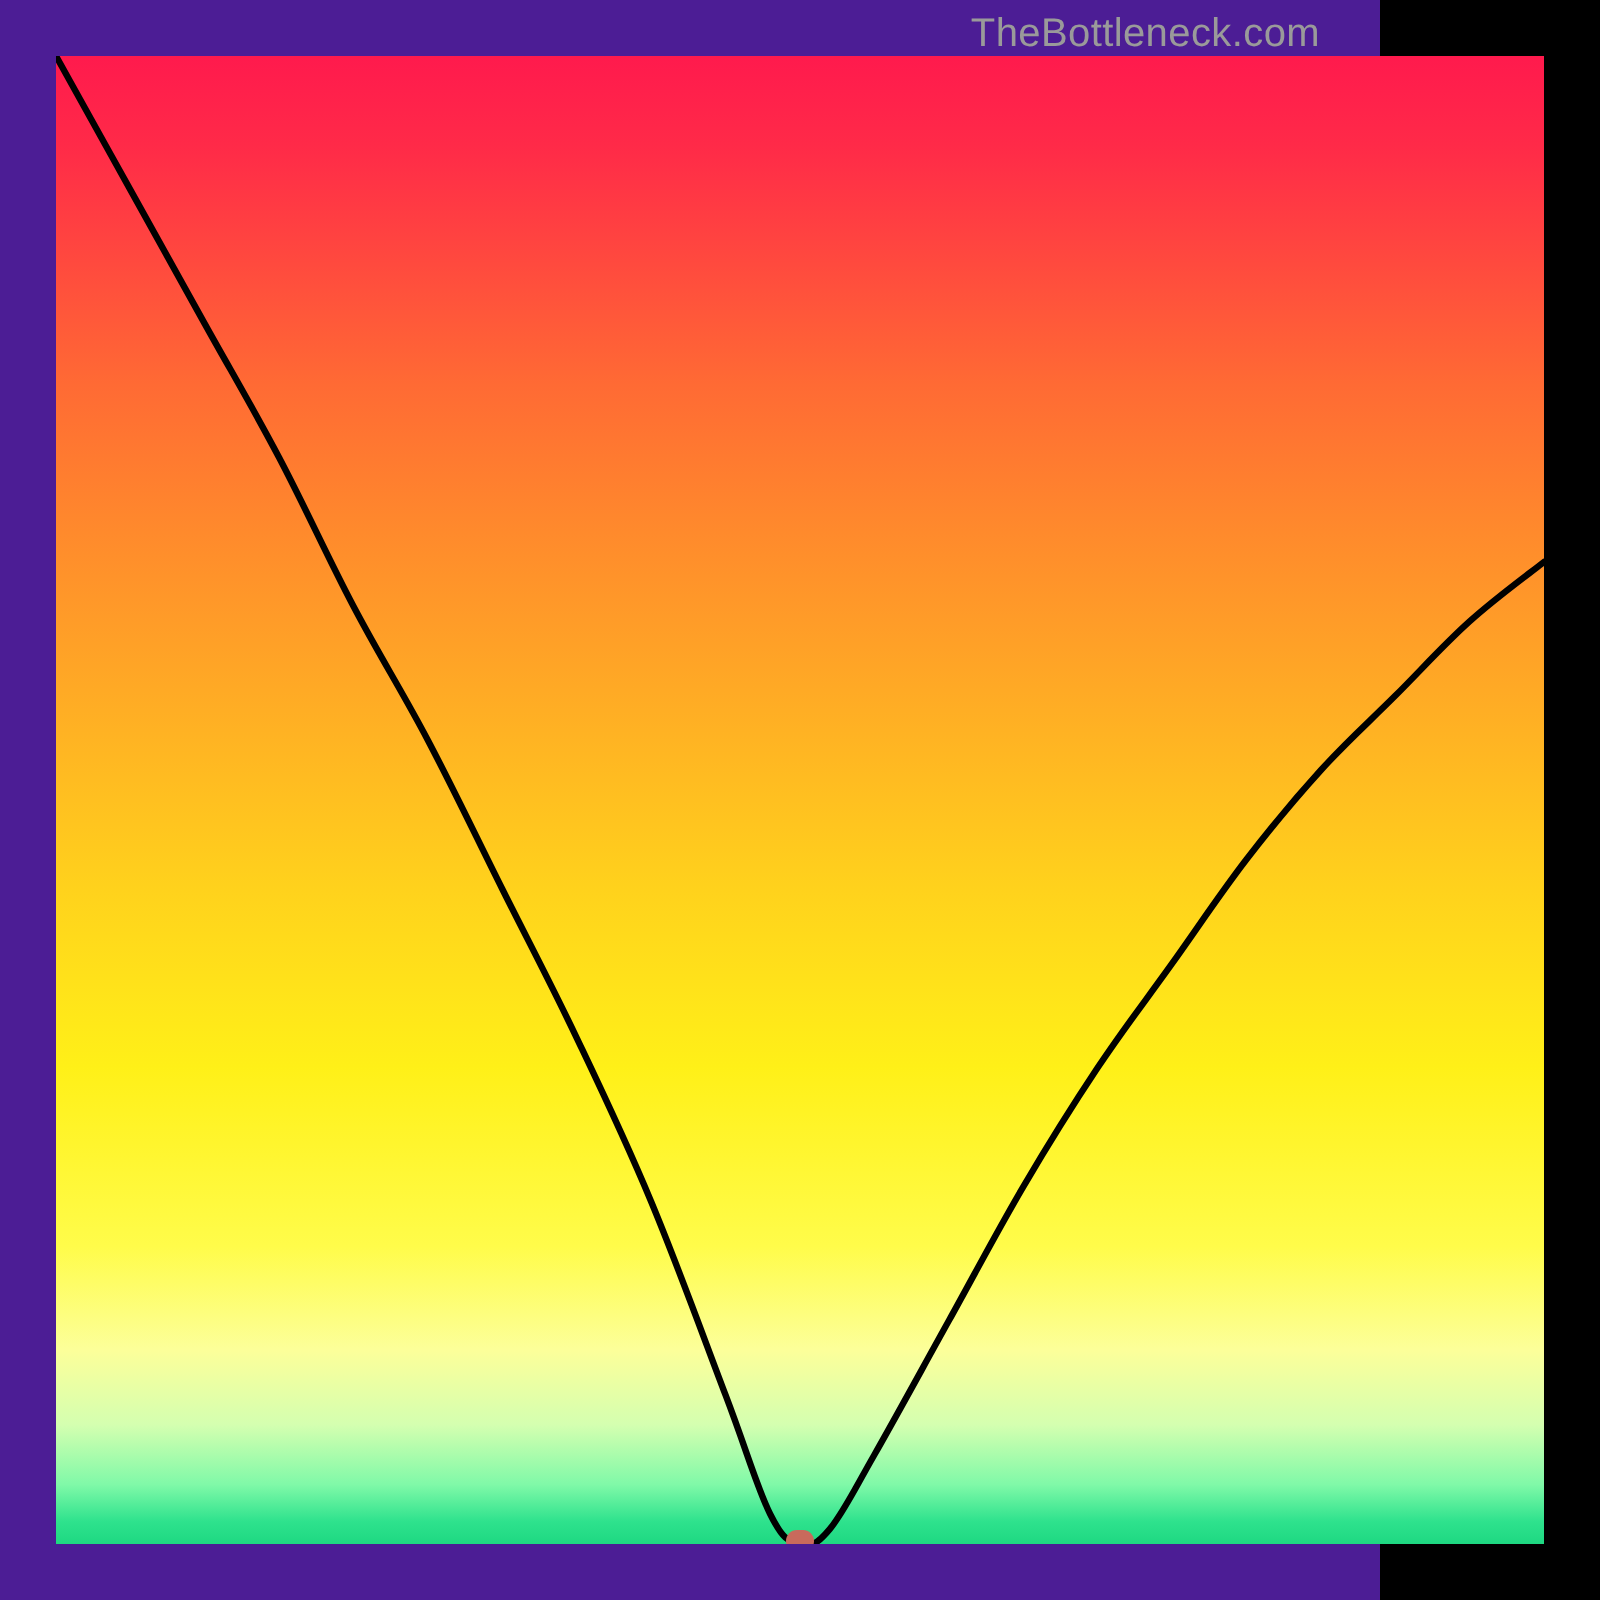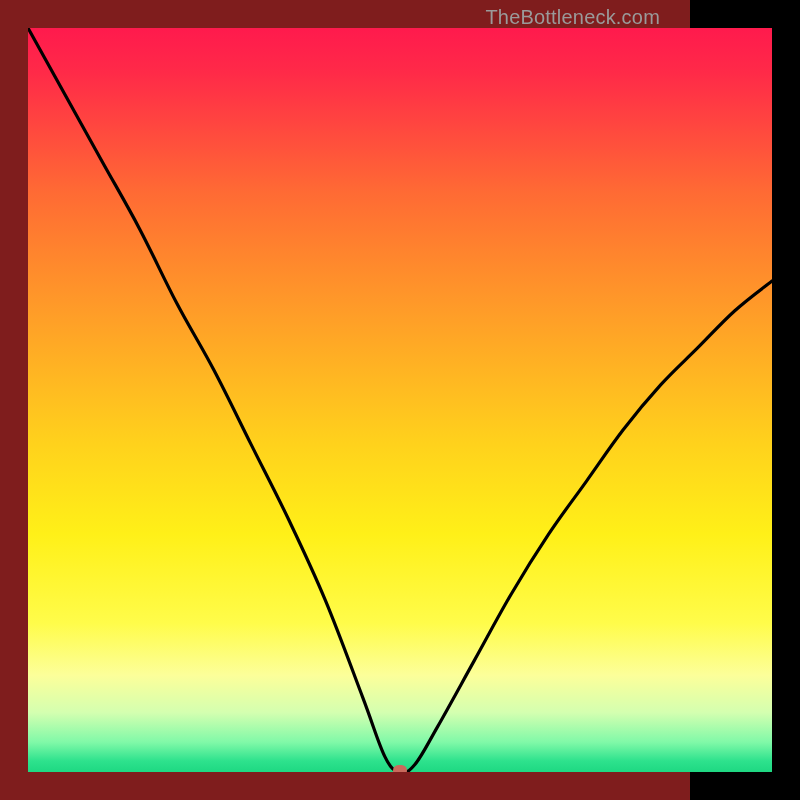--- a/index.html
+++ b/index.html
@@ -8,21 +8,21 @@
     width: 800px;
     height: 800px;
     overflow: hidden;
     background: #000;
     font-family: Arial, Helvetica, sans-serif;
   }
   .frame {
     position: relative;
     width: 690px;
     height: 800px;
-    background: #7f1d1d;
+    background: #4c1d95;
   }
   .plot-area {
     position: absolute;
     left: 28px;
     top: 28px;
     width: 744px;
     height: 744px;
     overflow: hidden;
   }
   .gradient {

